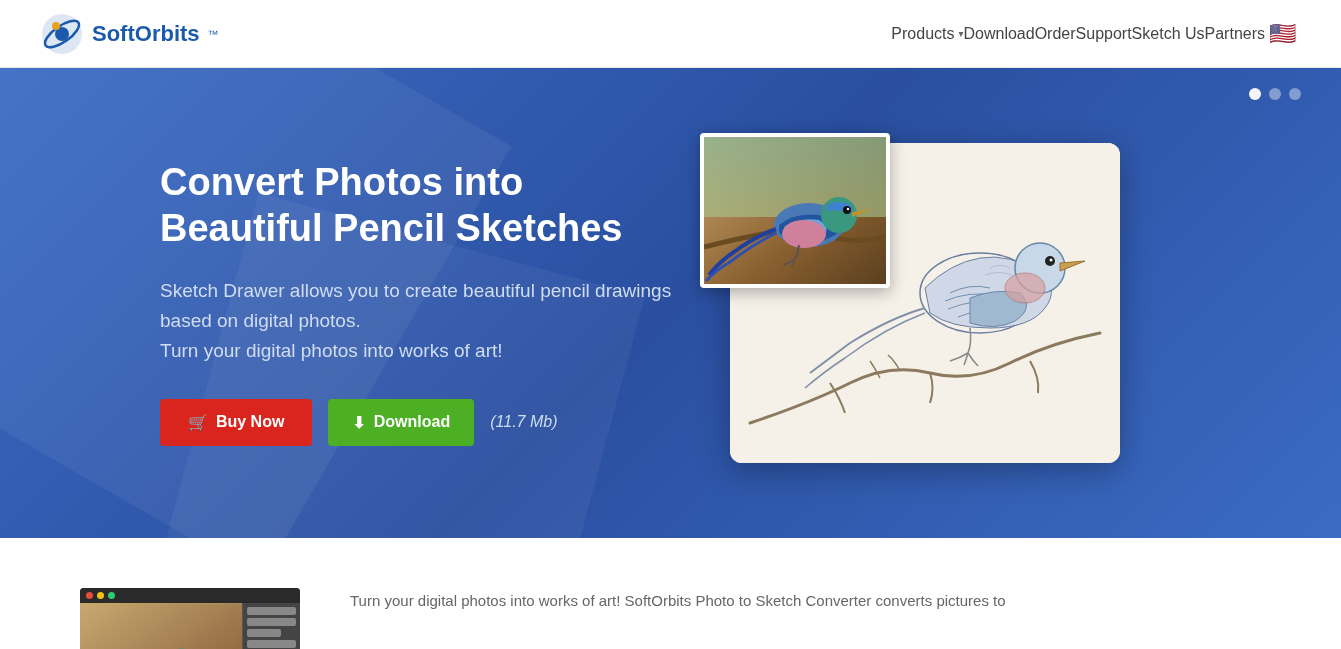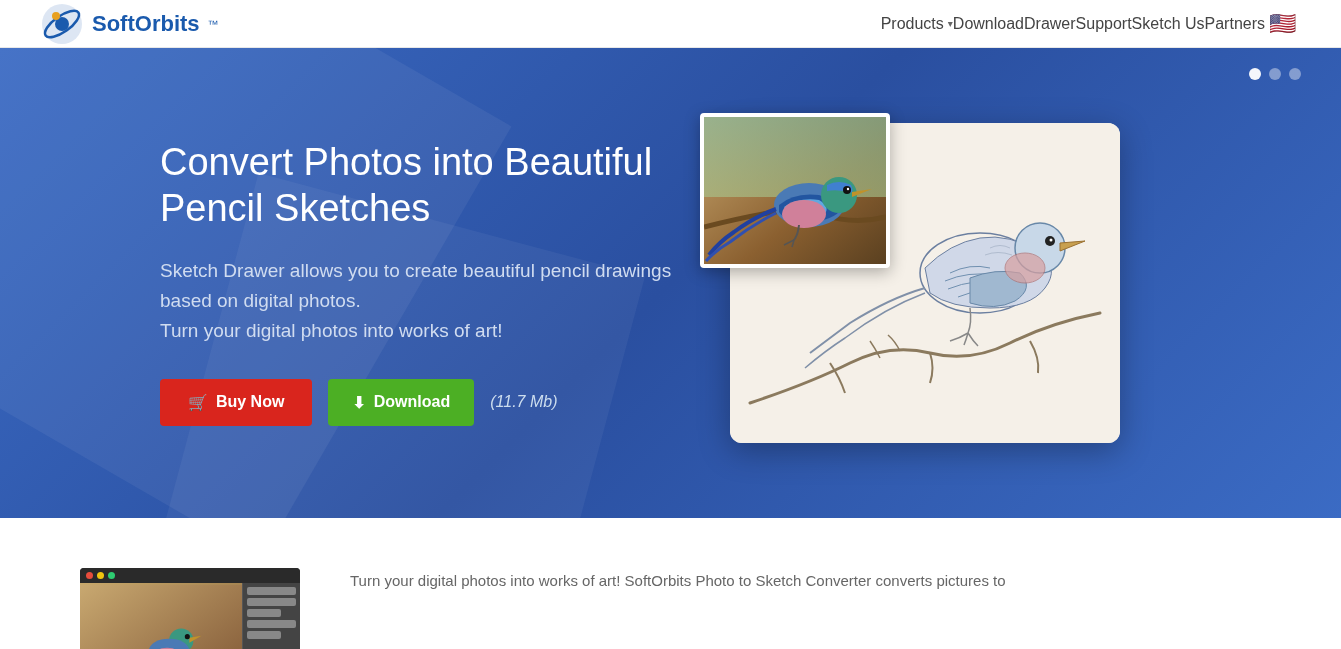--- a/index.html
+++ b/index.html
@@ -3,21 +3,21 @@
   <meta charset="utf-8">
   <style>
     * { margin: 0; padding: 0; box-sizing: border-box; }
     body { font-family: Arial, sans-serif; background: #fff; width: 1341px; }
 
     
     .header {
       display: flex;
       align-items: center;
       padding: 0 40px;
-      height: 48px;
+      height: 68px;
       background: #fff;
       border-bottom: 1px solid #e8e8e8;
     }
     .logo-area {
       display: flex;
       align-items: center;
       gap: 8px;
       margin-right: auto;
     }
     .logo-icon {
@@ -94,21 +94,21 @@
       background: rgba(255,255,255,0.05);
       transform: rotate(15deg);
     }
     .hero-content {
       flex: 1;
       max-width: 520px;
       z-index: 1;
     }
     .hero-title {
       font-size: 38px;
-      font-weight: normal;
+      font-weight: bold;
       color: #fff;
       line-height: 1.2;
       margin-bottom: 24px;
     }
     .hero-desc {
       font-size: 19px;
       color: #d0dcf0;
       line-height: 1.6;
       margin-bottom: 32px;
     }
@@ -305,21 +305,21 @@
   </div>
   <nav class="nav">
     <a class="nav-item">
       <span>Products</span>
       <span class="nav-chevron">▾</span>
     </a>
     <a class="nav-item">
       <span>Download</span>
     </a>
     <a class="nav-item">
-      <span>Drawer</span>
+      <span>Order</span>
     </a>
     <a class="nav-item">
       <span>Support</span>
     </a>
     <a class="nav-item">
       <span>Sketch Us</span>
     </a>
     <a class="nav-item">
       <span>Partners</span>
     </a>

